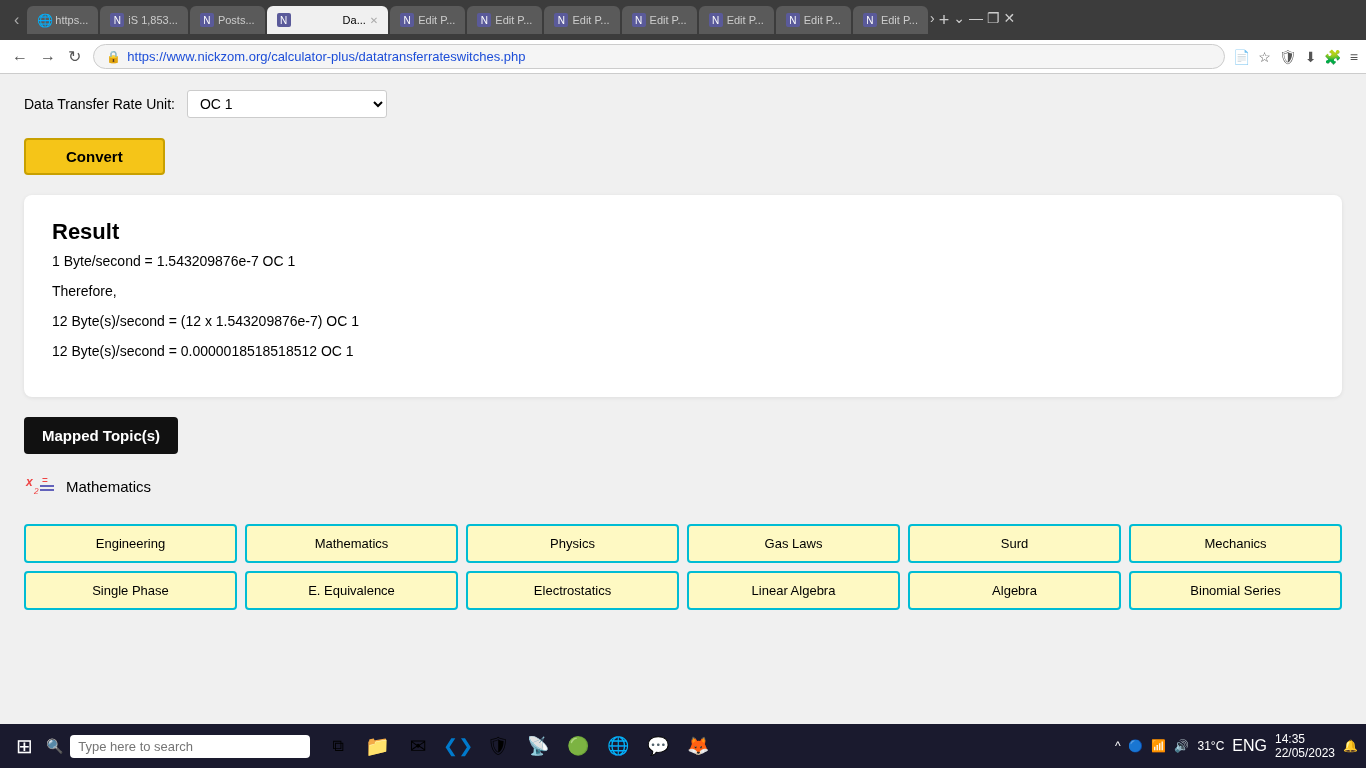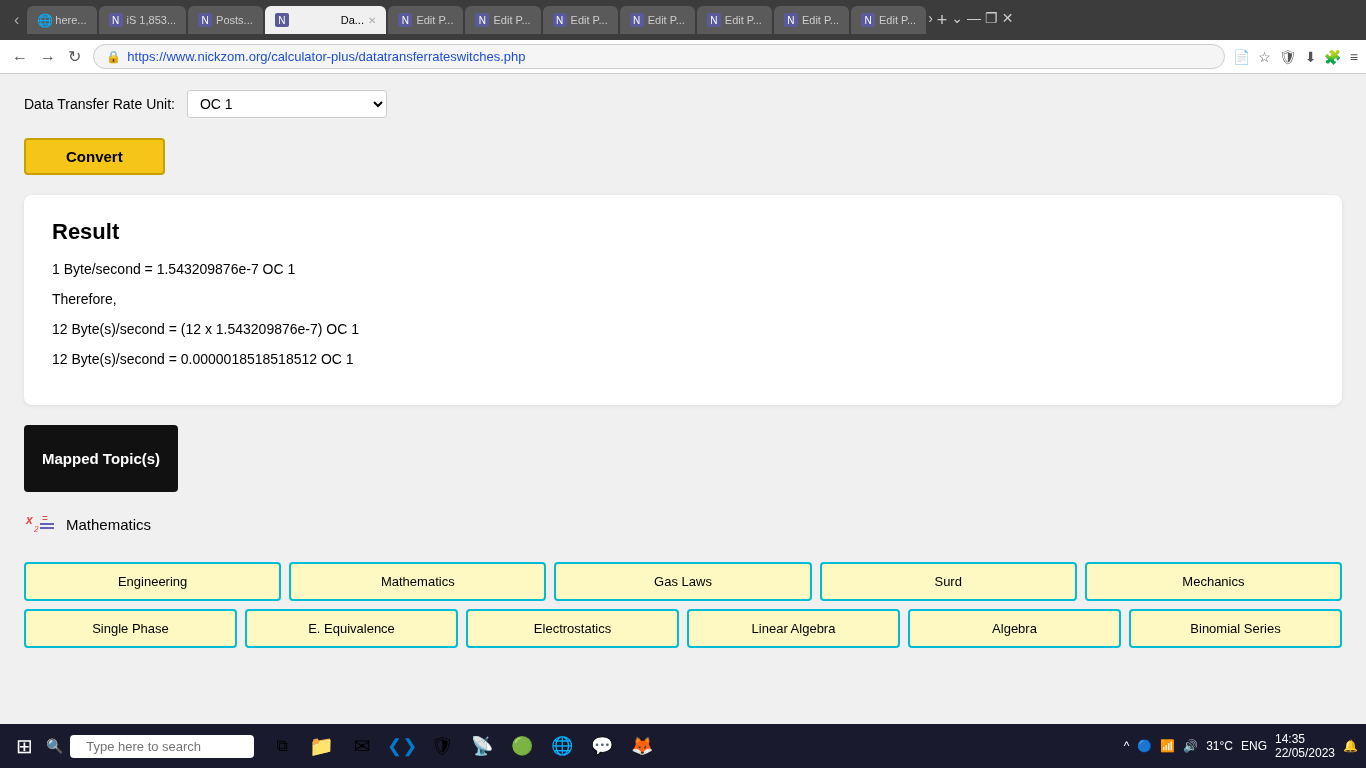--- a/index.html
+++ b/index.html
@@ -148,35 +148,35 @@
     .result-box {
       background: #fff;
       border-radius: 8px;
       padding: 24px 28px;
       margin-bottom: 20px;
       box-shadow: 0 1px 4px rgba(0,0,0,0.08);
     }
     .result-title {
       font-size: 22px;
       font-weight: bold;
-      margin-bottom: 16px;
+      margin-bottom: 8px;
     }
     .result-line {
       font-size: 14px;
       margin-bottom: 14px;
       color: #000;
     }
 
     
     .mapped-topics-header {
       background: #111;
       color: #fff;
       font-size: 15px;
       font-weight: bold;
-      padding: 25px 18px;
+      padding: 10px 18px;
       border-radius: 4px;
       display: inline-block;
       margin-bottom: 18px;
     }
 
     .topic-item {
       display: flex;
       align-items: center;
       gap: 10px;
       margin-bottom: 12px;
@@ -233,23 +233,23 @@
       border: none;
       color: #fff;
       font-size: 20px;
       cursor: pointer;
       padding: 4px 8px;
     }
     .taskbar-search {
       background: #fff;
       border: none;
       border-radius: 4px;
-      padding: 4px 16px;
+      padding: 4px 8px;
       font-size: 13px;
-      width: 184px;
+      width: 240px;
     }
     .taskbar-apps {
       display: flex;
       gap: 4px;
       margin-left: 4px;
     }
     .taskbar-app {
       width: 36px;
       height: 36px;
       border-radius: 4px;
@@ -277,21 +277,21 @@
 <body>
 
 <div class="browser-chrome">
 
   <div class="tab-bar">
     <div class="tab" style="background:transparent;border-radius:0;padding:0 6px;">
       <span style="color:#aaa;font-size:16px;">‹</span>
     </div>
     <div class="tab">
       <span class="tab-icon" style="background:transparent;font-size:13px;">🌐</span>
-      <span style="font-size:11px;color:#ccc;">here...</span>
+      <span style="font-size:11px;color:#ccc;">https...</span>
     </div>
     <div class="tab">
       <span class="tab-icon" style="background:#5a5a9a;color:#fff;font-size:10px;width:14px;height:14px;display:flex;align-items:center;justify-content:center;border-radius:2px;">N</span>
       <span style="font-size:11px;color:#ccc;">iS 1,853...</span>
     </div>
     <div class="tab">
       <span class="tab-icon" style="background:#5a5a9a;color:#fff;font-size:10px;width:14px;height:14px;display:flex;align-items:center;justify-content:center;border-radius:2px;">N</span>
       <span style="font-size:11px;color:#ccc;">Posts...</span>
     </div>
     <div class="tab active">
@@ -396,20 +396,21 @@
       </div>
       <span class="topic-label">Mathematics</span>
     </div>
   </div>
 
   
   <div class="category-section">
     <div class="category-row">
       <button class="cat-btn">Engineering</button>
       <button class="cat-btn">Mathematics</button>
+      <button class="cat-btn">Physics</button>
       <button class="cat-btn">Gas Laws</button>
       <button class="cat-btn">Surd</button>
       <button class="cat-btn">Mechanics</button>
     </div>
     <div class="category-row">
       <button class="cat-btn">Single Phase</button>
       <button class="cat-btn">E. Equivalence</button>
       <button class="cat-btn">Electrostatics</button>
       <button class="cat-btn">Linear Algebra</button>
       <button class="cat-btn">Algebra</button>
@@ -454,20 +455,20 @@
     <div class="taskbar-app">
       <span style="font-size:18px;">🦊</span>
     </div>
   </div>
   <div class="taskbar-right">
     <span style="cursor:pointer;">^</span>
     <span>🔵</span>
     <span>📶</span>
     <span>🔊</span>
     <span style="font-size:12px;">31°C</span>
-    <span style="font-size:12px;text-align:right;">ENG</span>
+    <span style="font-size:16px;text-align:right;">ENG</span>
     <div class="taskbar-time">
       <div>14:35</div>
       <div>22/05/2023</div>
     </div>
     <span style="cursor:pointer;">🔔</span>
   </div>
 </div>
 
 </body></html>

